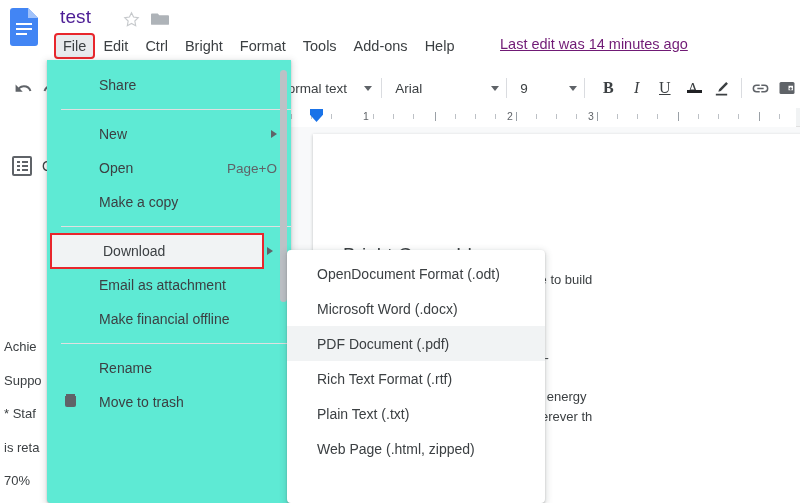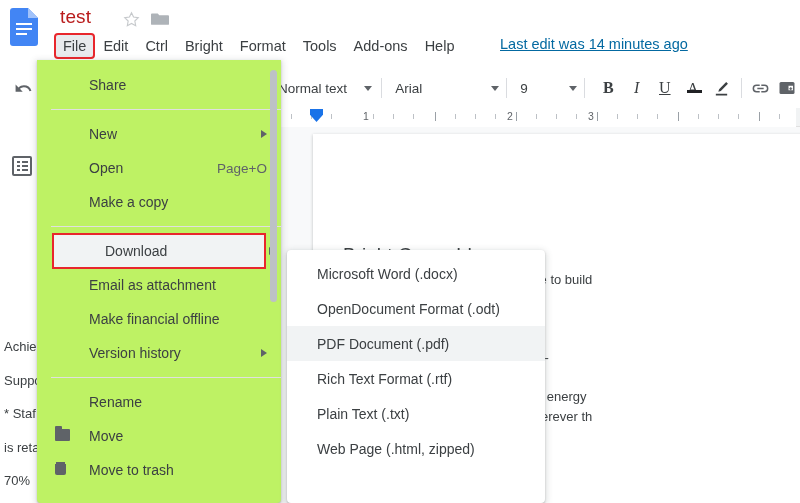--- a/index.html
+++ b/index.html
@@ -12,38 +12,38 @@
   }
   #app { position: relative; width: 800px; height: 503px; background: #fff; }
 
   
   .topbar { position: absolute; left:0; top:0; width:800px; height:62px; background:#fff; }
   .docs-logo {
     position:absolute; left:10px; top:8px; width:28px; height:38px;
   }
   .doc-title {
     position:absolute; left:60px; top:6px;
-    font-size:19px; color:#b91c1c; letter-spacing:.1px;
+    font-size:19px; color:#4c1d95; letter-spacing:.1px;
   }
   .title-icon { position:absolute; top:11px; }
   .star-icon { left:123px; }
   .folder-icon { left:151px; }
 
   .menubar { position:absolute; left:56px; top:34px; height:24px; display:flex; align-items:center; }
   .menu-item {
     font-size:14.5px; color:#3c4043; padding:2px 7px; margin-right:3px;
     white-space:nowrap; line-height:18px; border-radius:2px; cursor:pointer;
   }
   .menu-item.active-file {
     background:#e8eaed; color:#3c4043;
     outline:2.5px solid #e8262c; outline-offset:0px;
   }
   .lastedit {
     position:absolute; left:500px; top:36px;
-    font-size:14.5px; color:#0369a1; text-decoration:underline; white-space:nowrap;
+    font-size:14.5px; color:#701a75; text-decoration:underline; white-space:nowrap;
   }
 
   
   .toolbar {
     position:absolute; left:0; top:69px; width:800px; height:38px;
     background:#fff; display:flex; align-items:center;
   }
   .tb-icon { color:#5f6368; display:flex; align-items:center; justify-content:center; }
   .tb-sep { width:1px; height:20px; background:#dadce0; }
   .tb-dropdown { display:flex; align-items:center; font-size:13.5px; color:#3c4043; }
@@ -82,36 +82,36 @@
   .doc-h1 { position:absolute; left:30px; top:110px; font-size:19px; color:#3c4043; white-space:nowrap; }
   .doc-body { position:absolute; left:30px; top:136px; width:500px; }
   .doc-body p { font-size:13px; color:#3c4043; line-height:19.5px; white-space:nowrap; }
 
   
   .left-doc-text { position:absolute; left:0px; top:222px; width:191px; }
   .left-doc-text p { font-size:13px; color:#3c4043; line-height:33.5px; white-space:nowrap; padding-left:4px;}
 
   
   .file-menu {
-    position:absolute; left:37px; top:60px; width:244px; height:443px;
-    background:#bef264; box-shadow:0 2px 6px 2px rgba(60,64,67,.15), 0 1px 2px rgba(60,64,67,.3);
+    position:absolute; left:47px; top:60px; width:244px; height:443px;
+    background:#5eead4; box-shadow:0 2px 6px 2px rgba(60,64,67,.15), 0 1px 2px rgba(60,64,67,.3);
     border-radius:0 0 4px 4px; padding-top:8px;
   }
   .mi {
     position:relative; height:34px; display:flex; align-items:center;
     padding-left:52px; padding-right:14px; font-size:14px; color:#3c4043; cursor:pointer;
   }
   .mi .mi-icon { position:absolute; left:18px; top:50%; transform:translateY(-50%); color:#5f6368; }
   .mi .shortcut { margin-left:auto; color:#5f6368; font-size:13.5px; }
   .mi .arrow { margin-left:auto; width:0;height:0;border-top:4.5px solid transparent;border-bottom:4.5px solid transparent;border-left:6px solid #5f6368; }
   .mi-sep { height:1px; background:#e0e0e0; margin:7px 0 7px 14px; }
   .mi.highlight-red {
     background:#f1f3f4;
     outline:2.5px solid #e8262c; outline-offset:-1px;
-    width:212px; margin-left:16px;
+    width:212px; margin-left:4px;
   }
   .menu-scrollbar {
     position:absolute; right:4px; top:10px; width:7px; height:232px;
     background:#bdc1c6; border-radius:4px;
   }
 
   
   .submenu {
     position:absolute; left:287px; top:250px; width:258px; height:253px;
     background:#fff; box-shadow:0 2px 6px 2px rgba(60,64,67,.15), 0 1px 2px rgba(60,64,67,.3);
@@ -346,50 +346,42 @@
     </div>
 
     <div class="mi">
       <span>Email as attachment</span>
     </div>
 
     <div class="mi">
       <span>Make financial offline</span>
     </div>
 
-    <div class="mi">
-      <span>Version history</span>
-      <span class="arrow"></span>
-    </div>
 
     <div class="mi-sep"></div>
 
     <div class="mi">
       <span>Rename</span>
     </div>
 
-    <div class="mi">
-      <span class="mi-icon"><span class="folder-glyph"></span></span>
-      <span>Move</span>
-    </div>
 
     <div class="mi">
       <span class="mi-icon"><span class="trash-glyph"></span></span>
       <span>Move to trash</span>
     </div>
 
     <div class="menu-scrollbar"></div>
   </div>
 
   <div class="submenu">
     <div class="smi">
+      <span>OpenDocument Format (.odt)</span>
+    </div>
+    <div class="smi">
       <span>Microsoft Word (.docx)</span>
-    </div>
-    <div class="smi">
-      <span>OpenDocument Format (.odt)</span>
     </div>
     <div class="smi sel">
       <span>PDF Document (.pdf)</span>
     </div>
     <div class="smi">
       <span>Rich Text Format (.rtf)</span>
     </div>
     <div class="smi">
       <span>Plain Text (.txt)</span>
     </div>

